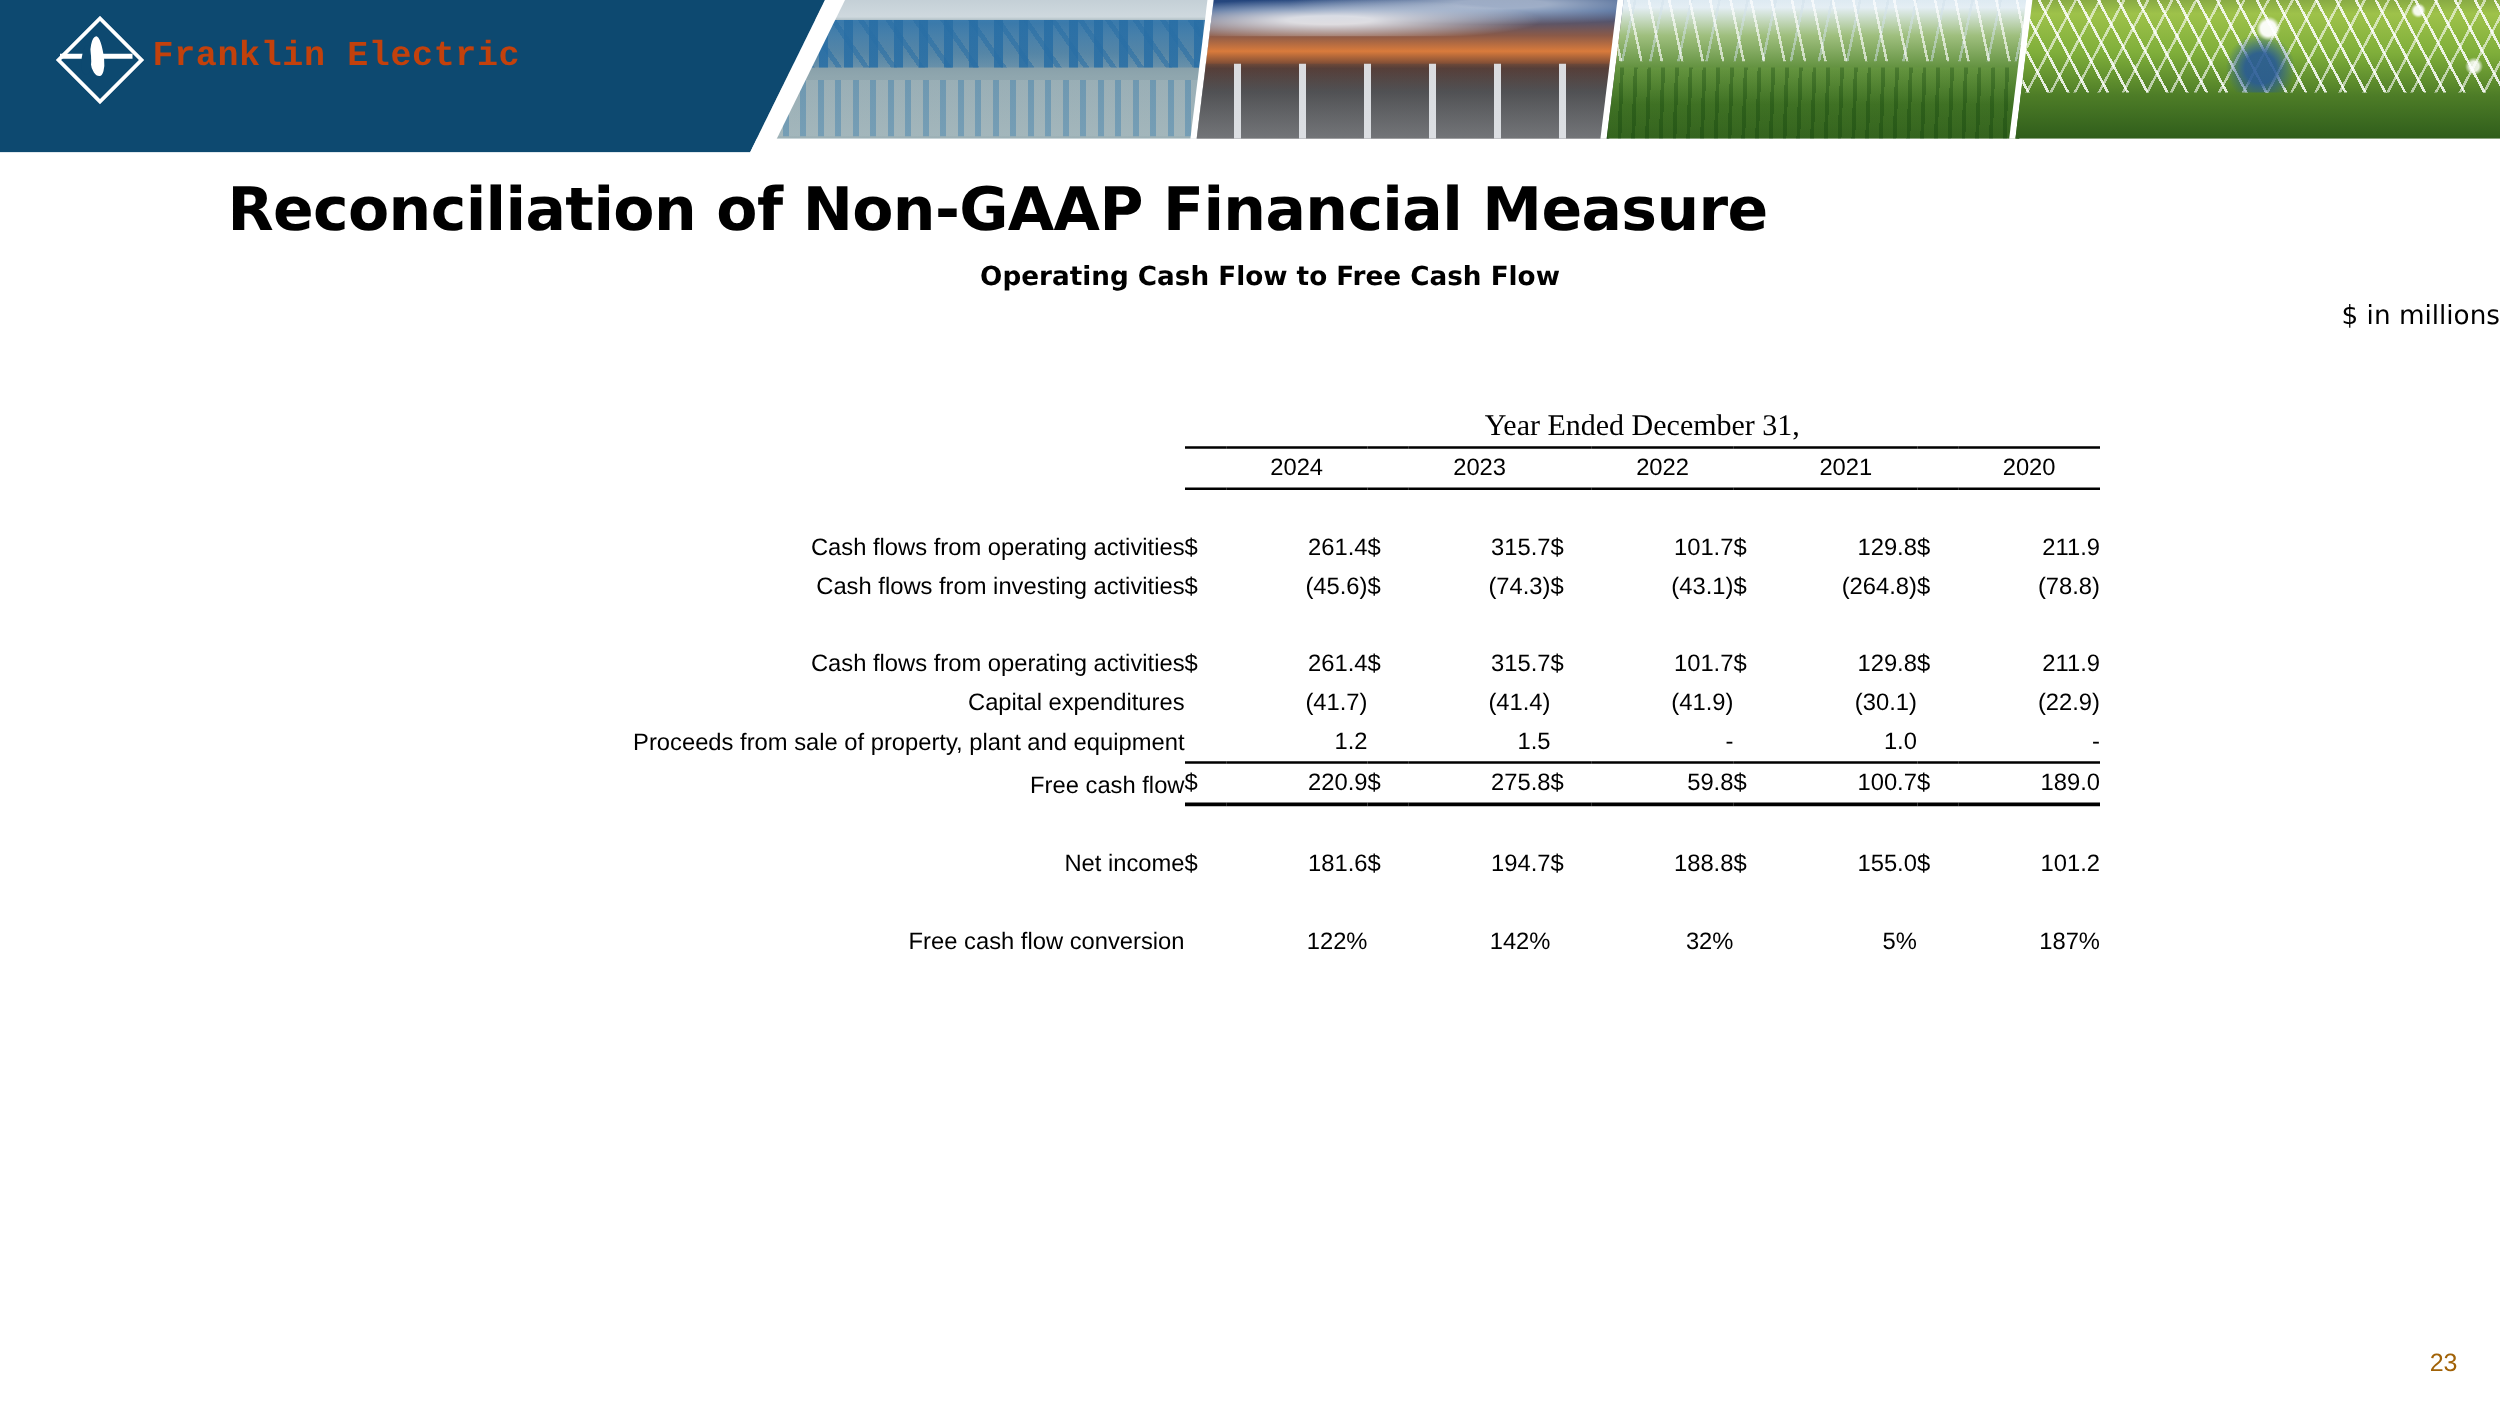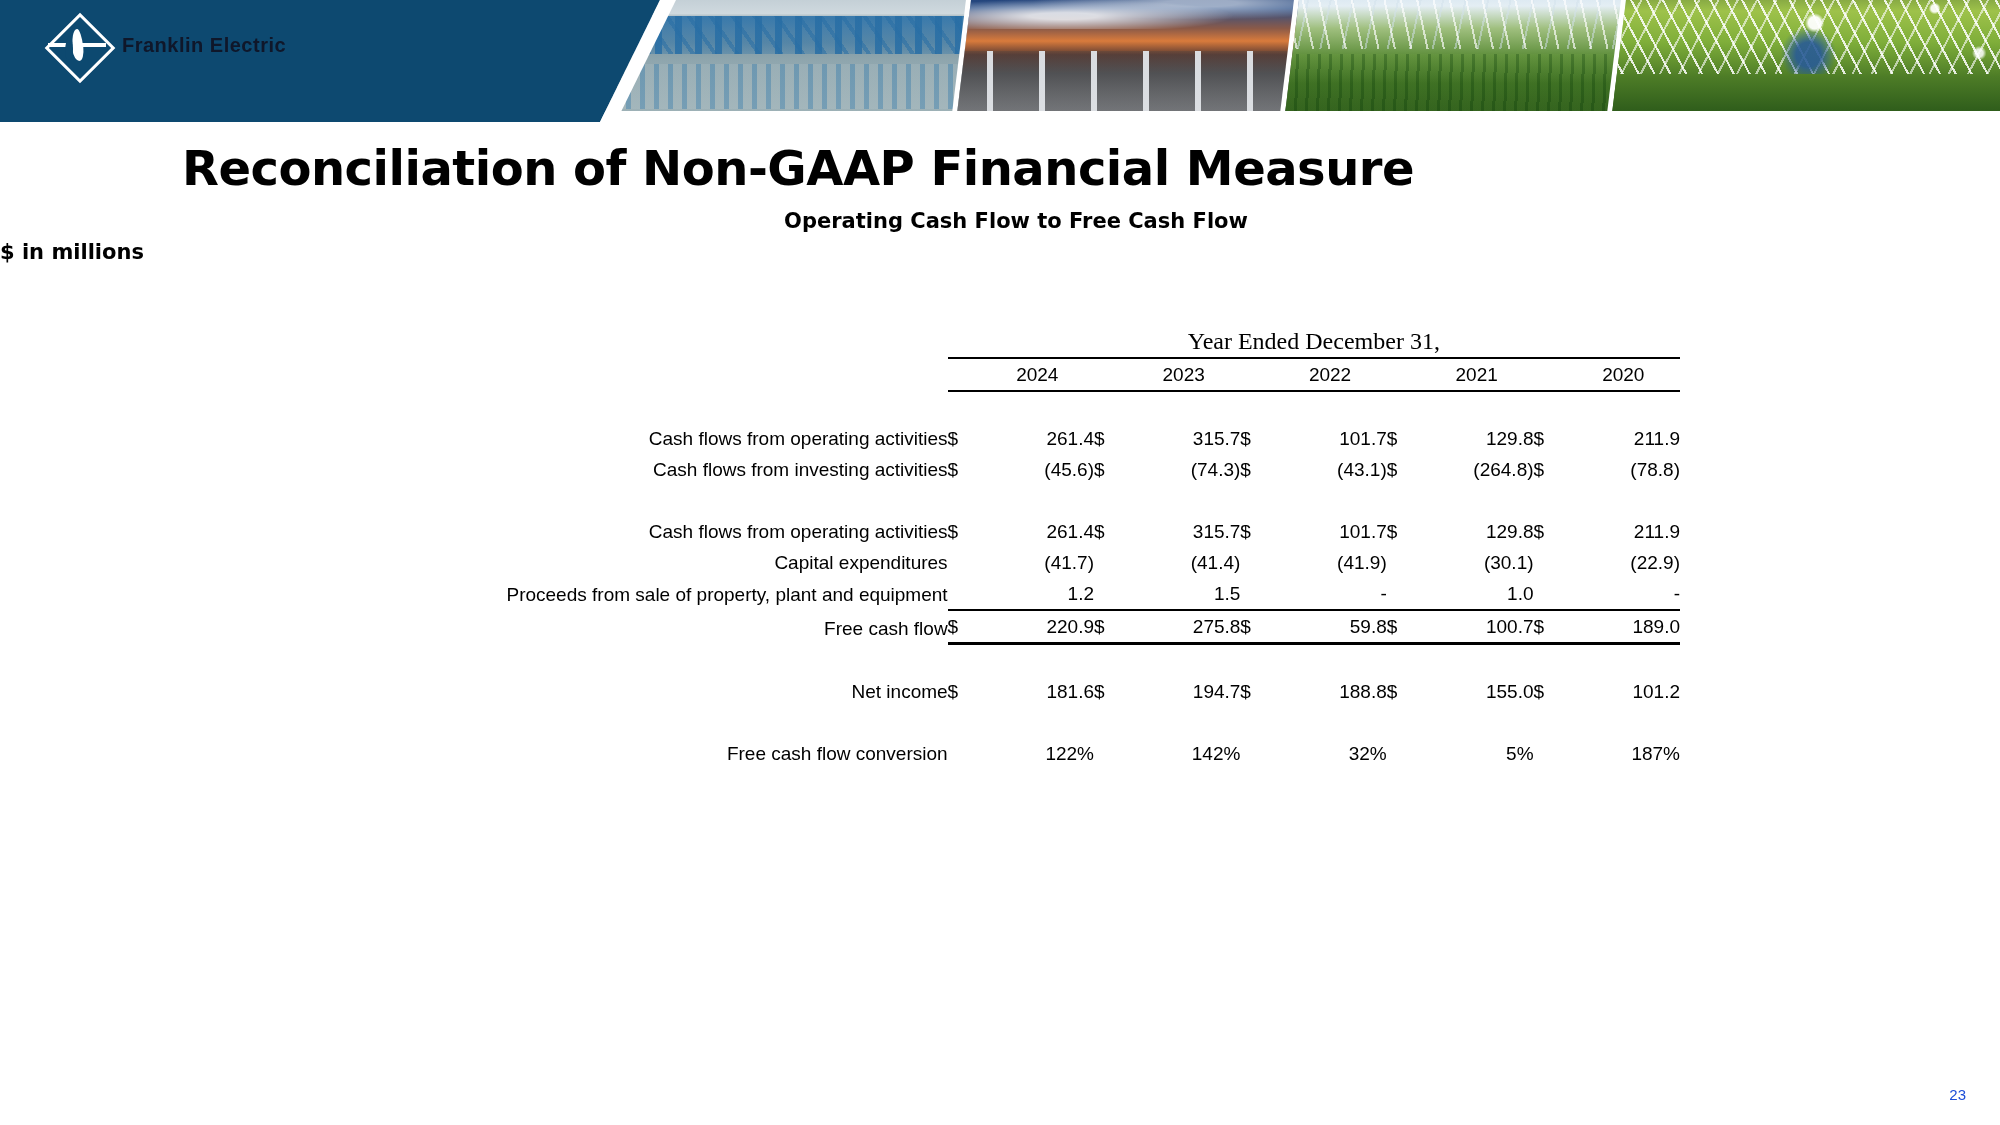--- a/index.html
+++ b/index.html
@@ -168,25 +168,25 @@
     transform: rotate(-6deg);
   }
   #logo-mark .flame2 {
     position: absolute;
     left: 17px; top: 20px;
     width: 8px; height: 24px;
     background: #0d4970;
     border-radius: 60% 40% 50% 50% / 70% 55% 45% 30%;
   }
   #logo-text {
-    color: #0f172a;
-    font-size: 20px;
+    color: #c2410c;
+    font-size: 28px;
     font-weight: bold;
     letter-spacing: .5px;
-    font-family: Liberation Sans, sans-serif;
+    font-family: Liberation Mono, monospace;
   }
 
   
   #slide-title {
     position: absolute;
     left: 0; top: 140px;
     width: 1596px;
     text-align: center;
     font-size: 48px;
     font-weight: bold;
@@ -199,23 +199,23 @@
     width: 2000px;
     text-align: center;
     font-size: 21px;
     font-weight: bold;
     font-family: "DejaVu Sans", sans-serif;
   }
   #slide-subtitle2 {
     position: absolute;
     left: 0; top: 240px;
     width: 2000px;
-    text-align: left;
+    text-align: right;
     font-size: 21px;
-    font-weight: bold;
+    font-weight: normal;
     font-family: "DejaVu Sans", sans-serif;
   }
 
   
   #fin-table {
     position: absolute;
     left: 330px;
     top: 326px;
     width: 1350px;
     border-collapse: collapse;
@@ -246,22 +246,22 @@
   .double-bot{ border-bottom: 3.5px solid #000; }
   .yr-head   { text-align: center; font-size: 19px; }
   .spacer-row td { height: 24px; line-height: 24px; }
   .small-spacer td { height: 22px; line-height: 22px; }
 
   
   #page-number {
     position: absolute;
     right: 34px;
     bottom: 22px;
-    font-size: 15px;
-    color: #1d4ed8;
+    font-size: 20px;
+    color: #a16207;
     font-family: "Liberation Sans", sans-serif;
   }
 </style>
 </head>
 <body>
 
 <div id="header-band">
 
   <div class="hdr-photo" id="photo-bridge">
     <div class="inner">

